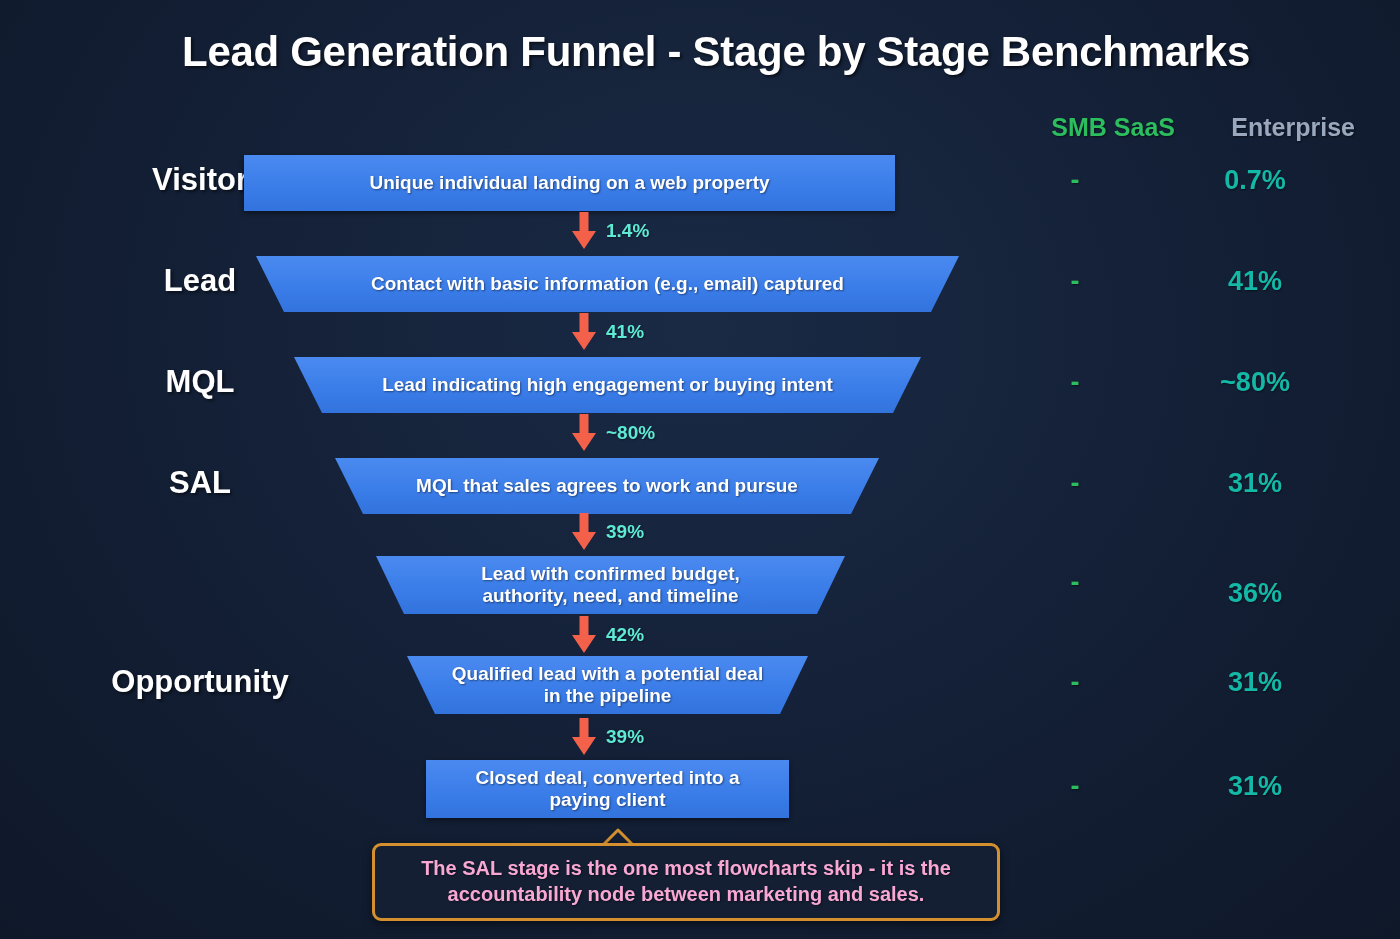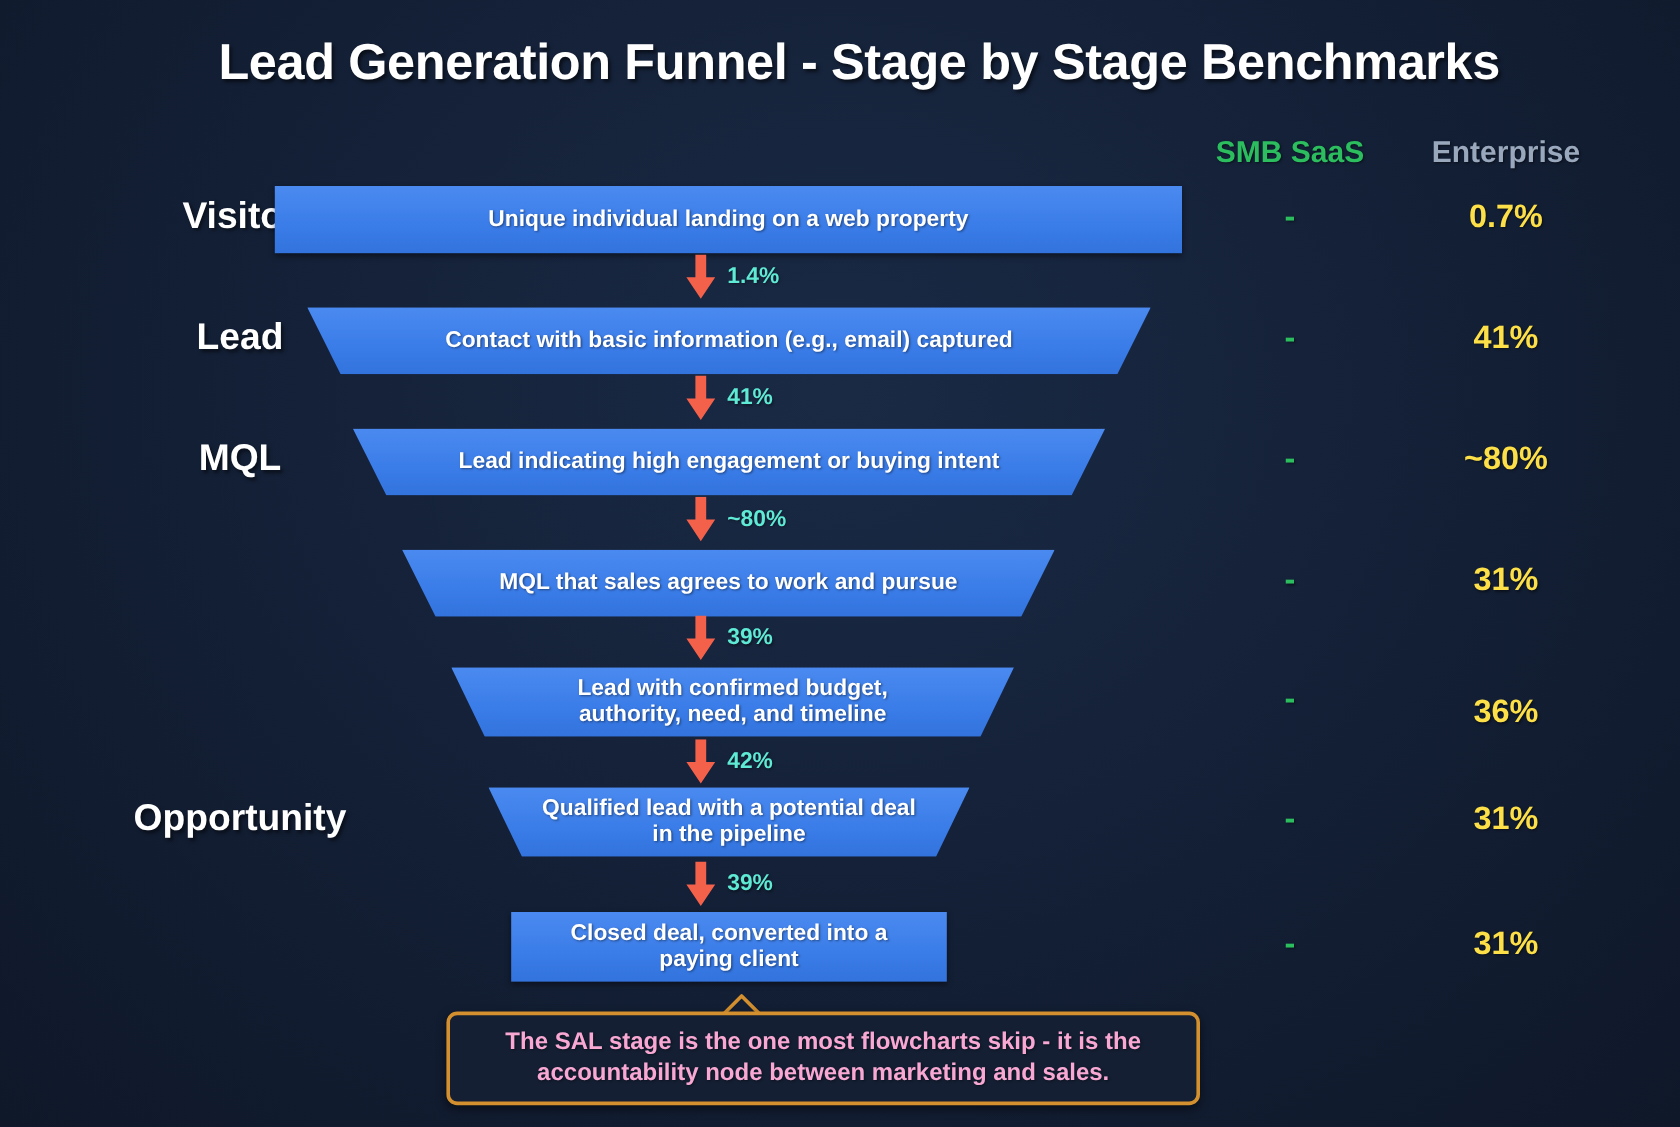--- a/index.html
+++ b/index.html
@@ -30,21 +30,21 @@
     letter-spacing: -0.3px;
     text-shadow: 2px 2px 3px rgba(0,0,0,0.55);
   }
 
   
   .col-head {
     position: absolute;
     top: 113px;
     font-size: 25px;
     font-weight: bold;
-    text-align: center;
+    text-align: right;
     text-shadow: 1px 1px 2px rgba(0,0,0,0.5);
   }
   .col-head.smb {
     left: 975px;
     width: 200px;
     color: #2bbd5e;
   }
   .col-head.ent {
     left: 1155px;
     width: 200px;
@@ -101,21 +101,21 @@
     text-shadow: 1px 1px 2px rgba(0,0,0,0.45);
   }
   .val.smb {
     left: 975px;
     width: 200px;
     color: #2bbd5e;
   }
   .val.ent {
     left: 1155px;
     width: 200px;
-    color: #fde047;
+    color: #14b8a6;
   }
 
   
   .conv {
     position: absolute;
     display: flex;
     align-items: center;
     gap: 9px;
   }
   .conv .arrow-ico {
@@ -163,21 +163,21 @@
 <body>
 
 <div class="title">Lead Generation Funnel - Stage by Stage Benchmarks</div>
 
 <div class="col-head smb">SMB SaaS</div>
 <div class="col-head ent">Enterprise</div>
 
 <div class="funnel" id="funnel-root">
     <div class="row" style="top: 155px; height: 56px;">
       <div class="stage-label" style="top: 7px;">Visitor</div>
-      <div class="bar" style="left: 229px; top: 0px; width: 756px; height: 56px;">
+      <div class="bar" style="left: 244px; top: 0px; width: 651px; height: 56px;">
         <div class="bar-text" style="max-width: 690px;">Unique individual landing on a web property</div>
       </div>
       <div class="val smb" style="top: 10px;">-</div>
       <div class="val ent" style="top: 10px;">0.7%</div>
     </div>
     <div class="row" style="top: 256px; height: 73px; padding-left: 26px;">
       <div class="stage-label" style="top: 7px;">Lead</div>
       <div class="bar" style="left: 256px; top: 0px; width: 703px; height: 56px; clip-path: polygon(0% 0%, 100% 0%, 96.02% 100%, 3.98% 100%);">
         <div class="bar-text" style="max-width: 637px;">Contact with basic information (e.g., email) captured</div>
       </div>
@@ -186,20 +186,21 @@
     </div>
     <div class="row" style="top: 357px; height: 56px;">
       <div class="stage-label" style="top: 7px;">MQL</div>
       <div class="bar" style="left: 294px; top: 0px; width: 627px; height: 56px; clip-path: polygon(0% 0%, 100% 0%, 95.53% 100%, 4.47% 100%);">
         <div class="bar-text" style="max-width: 561px;">Lead indicating high engagement or buying intent</div>
       </div>
       <div class="val smb" style="top: 10px;">-</div>
       <div class="val ent" style="top: 10px;">~80%</div>
     </div>
     <div class="row" style="top: 458px; height: 56px;">
+      <div class="stage-label" style="top: 7px;">SAL</div>
       <div class="bar" style="left: 335px; top: 0px; width: 544px; height: 56px; clip-path: polygon(0% 0%, 100% 0%, 94.85% 100%, 5.15% 100%);">
         <div class="bar-text" style="max-width: 478px;">MQL that sales agrees to work and pursue</div>
       </div>
       <div class="val smb" style="top: 10px;">-</div>
       <div class="val ent" style="top: 10px;">31%</div>
     </div>
     <div class="row" style="top: 556px; height: 58px;">
       <div class="bar" style="left: 376px; top: 0px; width: 469px; height: 58px; clip-path: polygon(0% 0%, 100% 0%, 94.03% 100%, 5.97% 100%);">
         <div class="bar-text" style="max-width: 403px;">Lead with confirmed budget,
 authority, need, and timeline</div>

